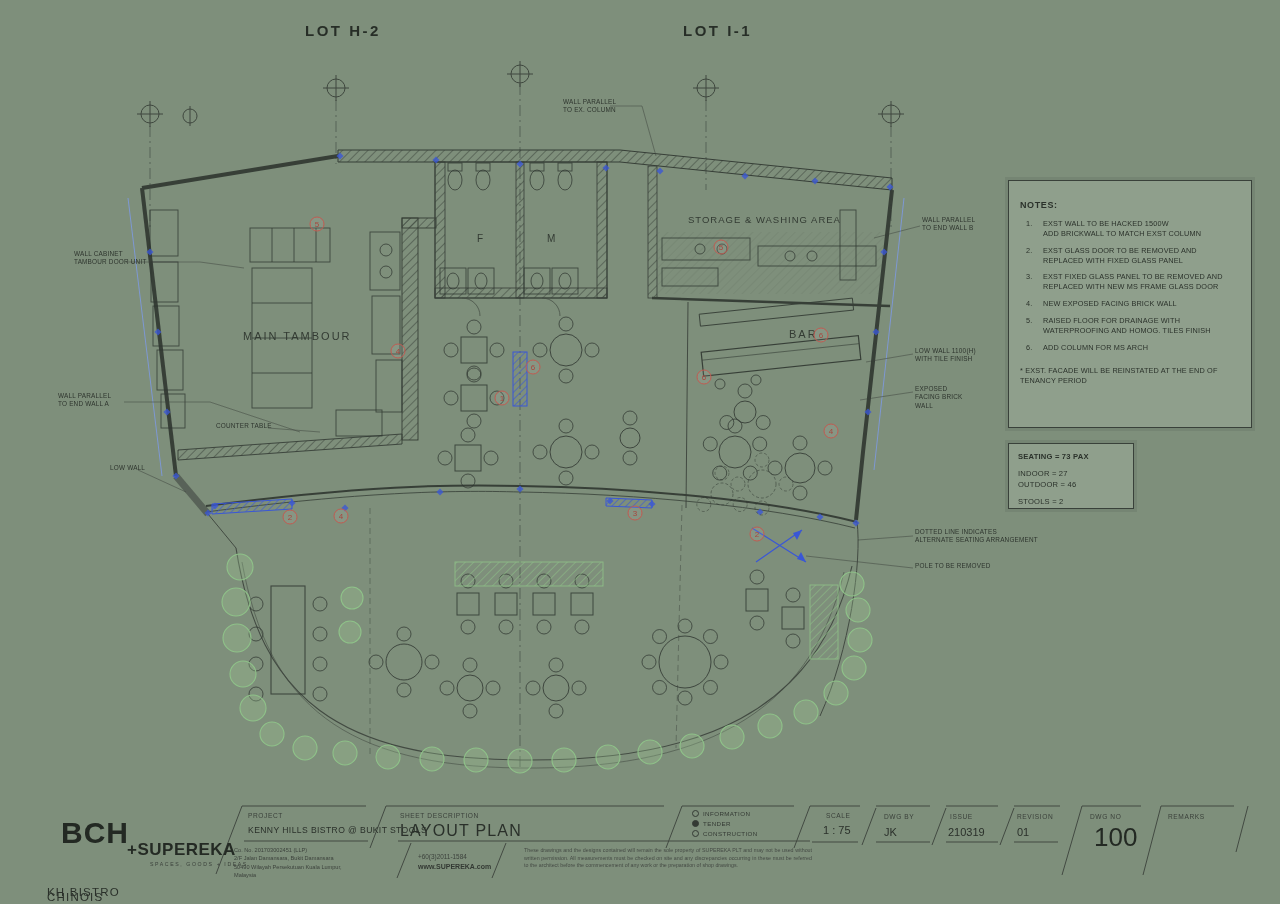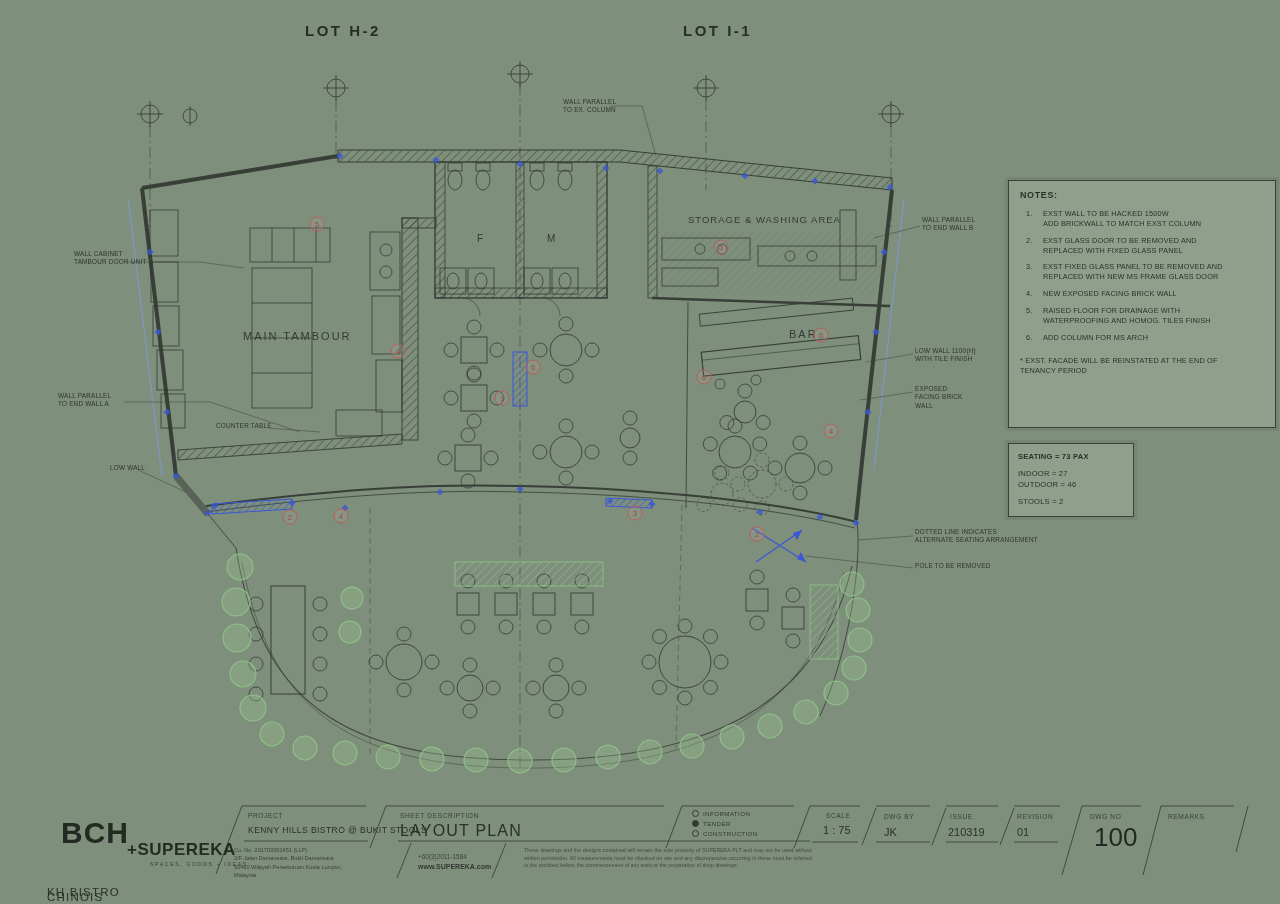--- a/index.html
+++ b/index.html
@@ -12,27 +12,27 @@
   .room{color:#333B33}
   .room-big{font-size:11px;letter-spacing:2px}
   .room-mid{font-size:9.5px;letter-spacing:1px}
   .room-sm{font-size:10px;letter-spacing:.5px}
   .ann{font-size:6.4px;line-height:1.3;letter-spacing:.2px;color:#2E352E}
   .keynote{position:absolute;width:13px;height:13px;border:1.3px solid #C05B52;border-radius:50%;
            color:#A8463E;font-size:8px;display:flex;align-items:center;justify-content:center;
            transform:translate(-50%,-50%);background:rgba(240,244,238,.08)}
   .panel{position:absolute;border:1.6px solid #39413A;background:rgba(238,242,233,.16);
          box-shadow:0 0 0 3px rgba(57,65,58,.12);color:#2B322B}
-  #notes-panel{left:1008px;top:180px;width:268px;height:248px;padding:9px 11px;box-sizing:border-box}
+  #notes-panel{left:1008px;top:180px;width:244px;height:248px;padding:19px 11px;box-sizing:border-box}
   #notes-panel .title{font-size:9px;font-weight:bold;letter-spacing:.6px;margin-bottom:9px}
   .note-item{display:flex;margin:0 0 7px 6px;font-size:7.3px;line-height:1.35;letter-spacing:.15px}
   .note-no{width:17px;flex:0 0 17px}
   .note-text{flex:1}
   #notes-footnote{font-size:7.3px;line-height:1.35;margin-top:14px;letter-spacing:.15px}
-  #seating-panel{left:1008px;top:443px;width:126px;height:74px;padding:7px 9px;box-sizing:border-box;
+  #seating-panel{left:1008px;top:443px;width:126px;height:66px;padding:7px 9px;box-sizing:border-box;
                  font-size:7.6px;line-height:1.45;letter-spacing:.2px}
   #seating-panel .strong{font-weight:bold}
   #seating-panel .gap{height:6px}
   
   .tb{position:absolute;color:#2A302A}
   .tb-label{font-size:6.6px;letter-spacing:.6px;color:#3A403A}
   .tb-val{font-size:11px}
   #bch{font-size:30px;font-weight:bold;letter-spacing:1px;color:#232923}
   .bch-sub{font-size:11.5px;letter-spacing:1.2px;color:#2A302A}
   #brand{font-size:17px;font-weight:bold;letter-spacing:.5px;color:#242A24}

